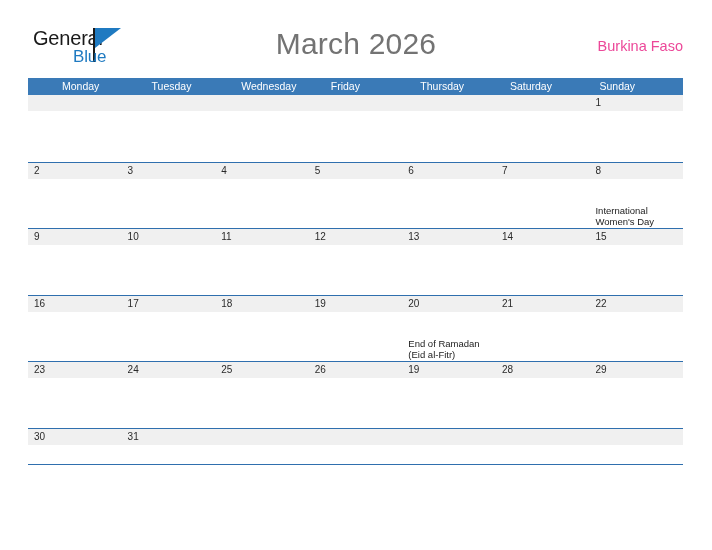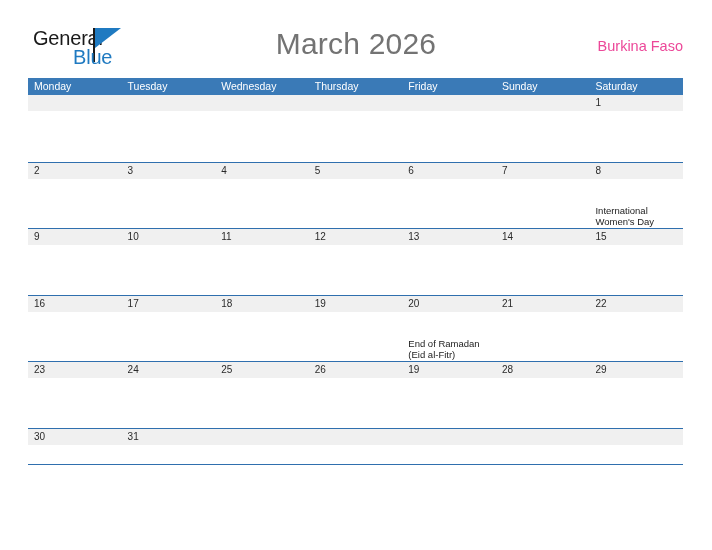--- a/index.html
+++ b/index.html
@@ -46,21 +46,21 @@
     letter-spacing: -0.2px;
     color: #1a1a1a;
     font-family: "Liberation Sans", sans-serif;
     line-height: 24px;
   }
 
   .logo-blue {
     position: absolute;
     left: 40px;
     top: 19px;
-    font-size: 20px;
+    font-size: 17px;
     letter-spacing: -0.2px;
     color: #1f7ac1;
     font-family: "Liberation Sans", sans-serif;
     line-height: 24px;
   }
 
   .logo-flag {
     position: absolute;
     left: 62px;
     top: 2px;
@@ -107,20 +107,21 @@
     left: 28px;
     top: 78px;
     width: 655px;
   }
 
   .weekday-row {
     display: flex;
     width: 100%;
     height: 17px;
     background: #3a7ab7;
+    padding-left: 28px;
   }
 
   .weekday {
     flex: 1 1 0;
     color: #ffffff;
     font-size: 10.5px;
     line-height: 17px;
     padding-left: 6px;
     white-space: nowrap;
     overflow: hidden;
@@ -209,24 +210,24 @@
     <div class="country">Burkina Faso</div>
 
   </div>
 
   <div class="calendar">
 
     <div class="weekday-row">
       <div class="weekday">Monday</div>
       <div class="weekday">Tuesday</div>
       <div class="weekday">Wednesday</div>
+      <div class="weekday">Friday</div>
       <div class="weekday">Thursday</div>
-      <div class="weekday">Friday</div>
+      <div class="weekday">Saturday</div>
       <div class="weekday">Sunday</div>
-      <div class="weekday">Saturday</div>
     </div>
 
     <div id="weeks-container">
         <div class="week-row first">
           <div class="day-cell">
             <div class="day-band"></div>
             <div class="day-num"></div>
           </div>
           <div class="day-cell">
             <div class="day-band"></div>

